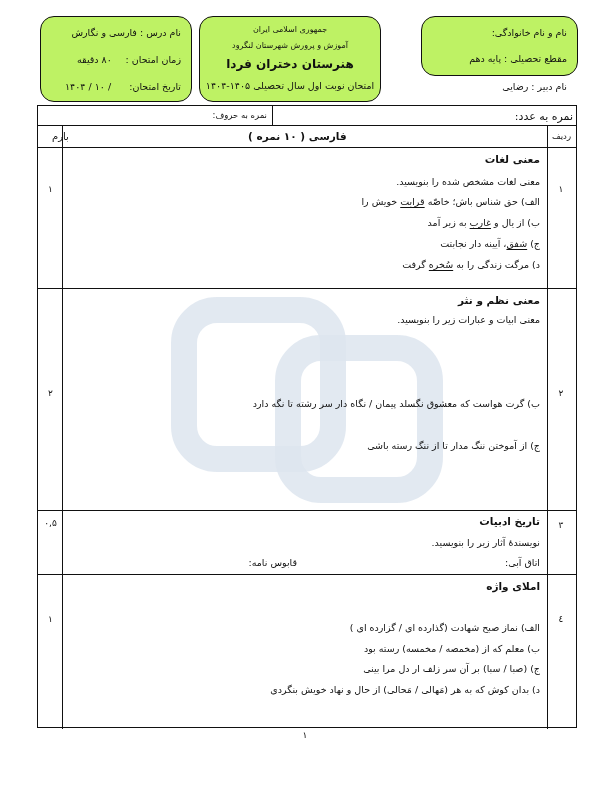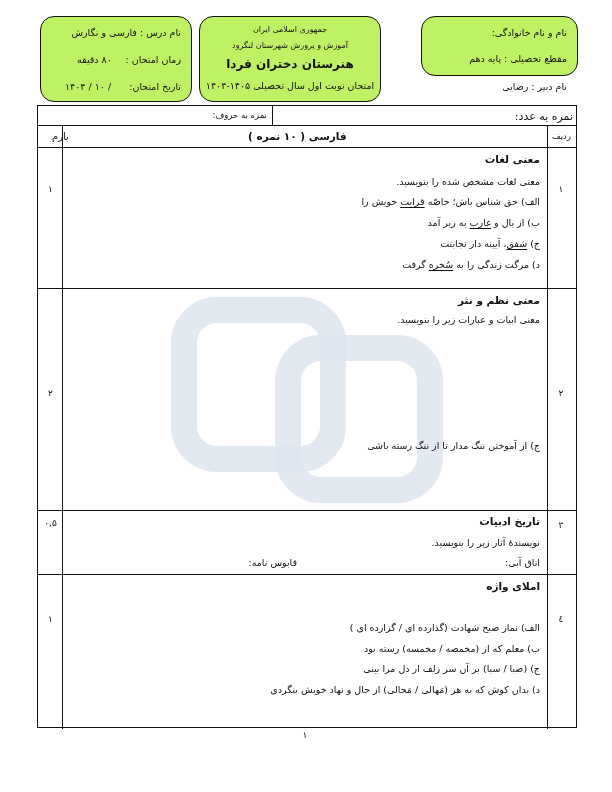--- a/index.html
+++ b/index.html
@@ -70,20 +70,21 @@
   <div class="cell-text" style="right:36px; top:70px;">معنی لغات مشخص شده را بنویسید.</div>
   <div class="cell-text" style="right:36px; top:90px;"><span>الف) حق شناس باش؛ خاصّه </span><u>قرابت</u><span> خویش را</span></div>
   <div class="cell-text" style="right:36px; top:111px;"><span>ب) از یال و </span><u>غارب</u><span> به زیر آمد</span></div>
   <div class="cell-text" style="right:36px; top:132px;"><span>ج)  </span><u>شفق</u><span>، آیینه دار نجابتت</span></div>
   <div class="cell-text" style="right:36px; top:153px;"><span>د) مرگت زندگی را به </span><u>سُخره</u><span> گرفت</span></div>
 
   <div class="numr" style="right:0; top:282px;">۲</div>
   <div class="num" style="left:0; top:282px;">۲</div>
   <div class="cell-text q-title" style="right:36px; top:188px;">معنی نظم و نثر</div>
   <div class="cell-text" style="right:36px; top:208px;">معنی ابیات و عبارات زیر را بنویسید.</div>
+  <div class="cell-text" style="right:36px; top:292px;">ب) گرت هواست که معشوق نگسلد پیمان / نگاه دار سر رشته تا نگه دارد</div>
   <div class="cell-text" style="right:36px; top:334px;">ج) از آموختن ننگ مدار تا از ننگ رسته باشی</div>
 
   <div class="numr" style="right:0; top:414px;">۳</div>
   <div class="num" style="left:0; top:412px;">۰,۵</div>
   <div class="cell-text q-title" style="right:36px; top:409px;">تاریخ ادبیات</div>
   <div class="cell-text" style="right:36px; top:431px;">نویسندهٔ آثار زیر را بنویسید.</div>
   <div class="cell-text" style="right:36px; top:451px;">اتاق آبی:</div>
   <div class="cell-text" style="right:279px; top:451px;">قابوس نامه:</div>
 
   <div class="numr" style="right:0; top:508px;">٤</div>

